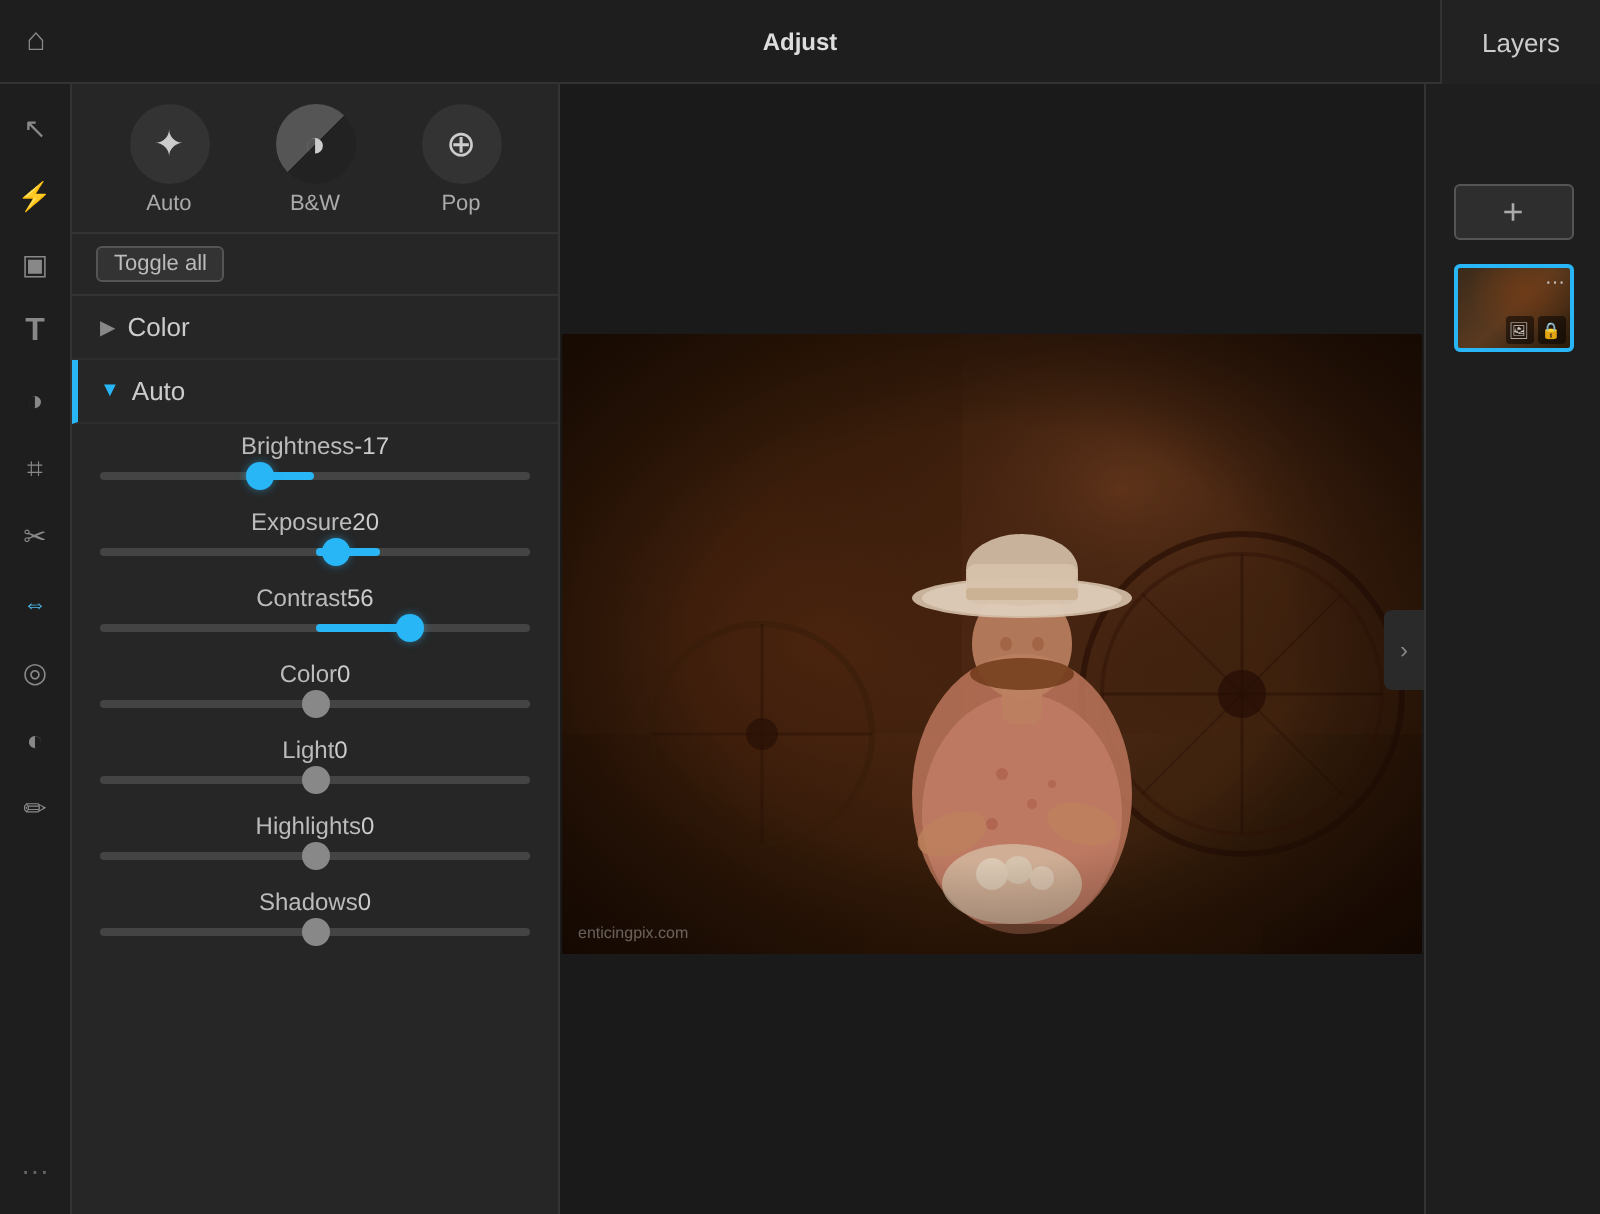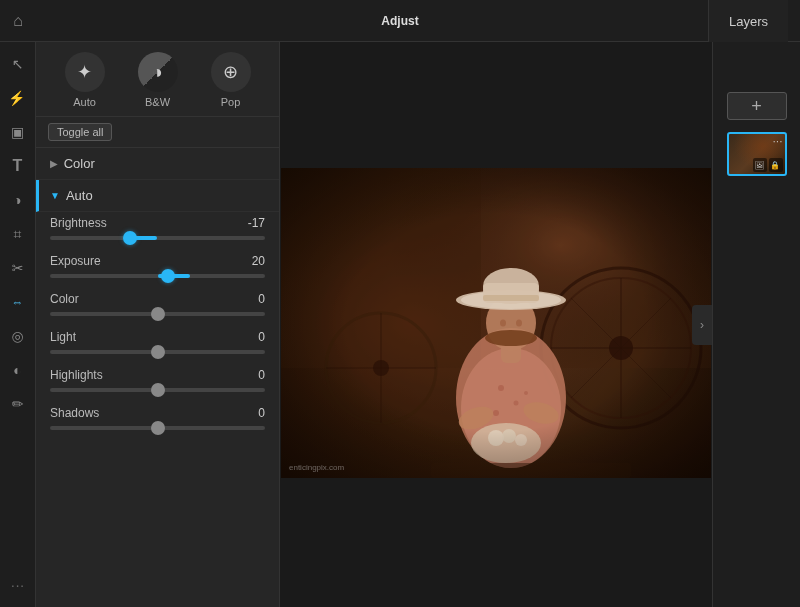--- a/index.html
+++ b/index.html
@@ -122,21 +122,21 @@
     
     .sliders-area {
       padding: 4px 14px 8px;
       background: #262626;
     }
     .slider-row {
       margin-bottom: 14px;
     }
     .slider-label-row {
       display: flex;
-      justify-content: space-between;
+      justify-content: center;
       align-items: center;
       margin-bottom: 4px;
     }
     .slider-label {
       font-size: 12px;
       color: #bbb;
     }
     .slider-value {
       font-size: 12px;
       color: #ccc;
@@ -281,21 +281,21 @@
       font-size: 14px;
     }
   </style>
 </head>
 <body>
 
 <div style="position:relative; display:flex; align-items:center; height:42px; background:#1e1e1e; border-bottom:1px solid #333; flex-shrink:0;">
   <div style="width:36px;height:42px;display:flex;align-items:center;justify-content:center;color:#888;font-size:16px;cursor:pointer;">⌂</div>
   <div style="flex:1;text-align:center;font-size:12px;color:#ddd;font-weight:700;">Adjust</div>
   <div style="width:36px;height:42px;display:flex;align-items:center;justify-content:center;color:#aaa;font-size:18px;cursor:pointer;">×</div>
-  <div style="width:80px;height:42px;background:#222;border-left:1px solid #333;display:flex;align-items:center;justify-content:center;position:absolute;right:12px;top:0;">
+  <div style="width:80px;height:42px;background:#222;border-left:1px solid #333;display:flex;align-items:center;justify-content:center;position:absolute;right:0;top:0;">
     <span style="font-size:13px;color:#ccc;">Layers</span>
   </div>
 </div>
 
 <div class="main-layout">
 
   <div class="left-toolbar">
     <div class="tool-icon">↖</div>
     <div class="tool-icon">⚡</div>
     <div class="tool-icon">▣</div>
@@ -359,20 +359,30 @@
         <div class="slider-label-row">
           <span class="slider-label">Exposure</span>
           <span class="slider-value">20</span>
         </div>
         <div class="slider-track">
           <div class="slider-fill" style="left:50%;width:15%;"></div>
           <div class="slider-thumb" style="left:55%;"></div>
         </div>
       </div>
 
+      <div class="slider-row">
+        <div class="slider-label-row">
+          <span class="slider-label">Contrast</span>
+          <span class="slider-value">56</span>
+        </div>
+        <div class="slider-track">
+          <div class="slider-fill" style="left:50%;width:22%;"></div>
+          <div class="slider-thumb" style="left:72%;"></div>
+        </div>
+      </div>
 
       <div class="slider-row">
         <div class="slider-label-row">
           <span class="slider-label">Color</span>
           <span class="slider-value">0</span>
         </div>
         <div class="slider-track">
           <div class="slider-thumb gray-thumb" style="left:50%;"></div>
         </div>
       </div>

